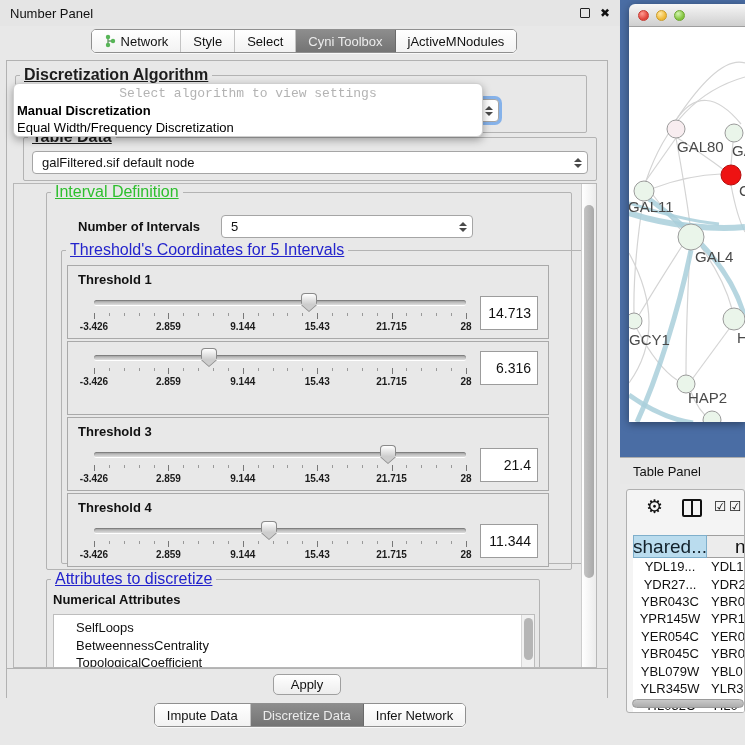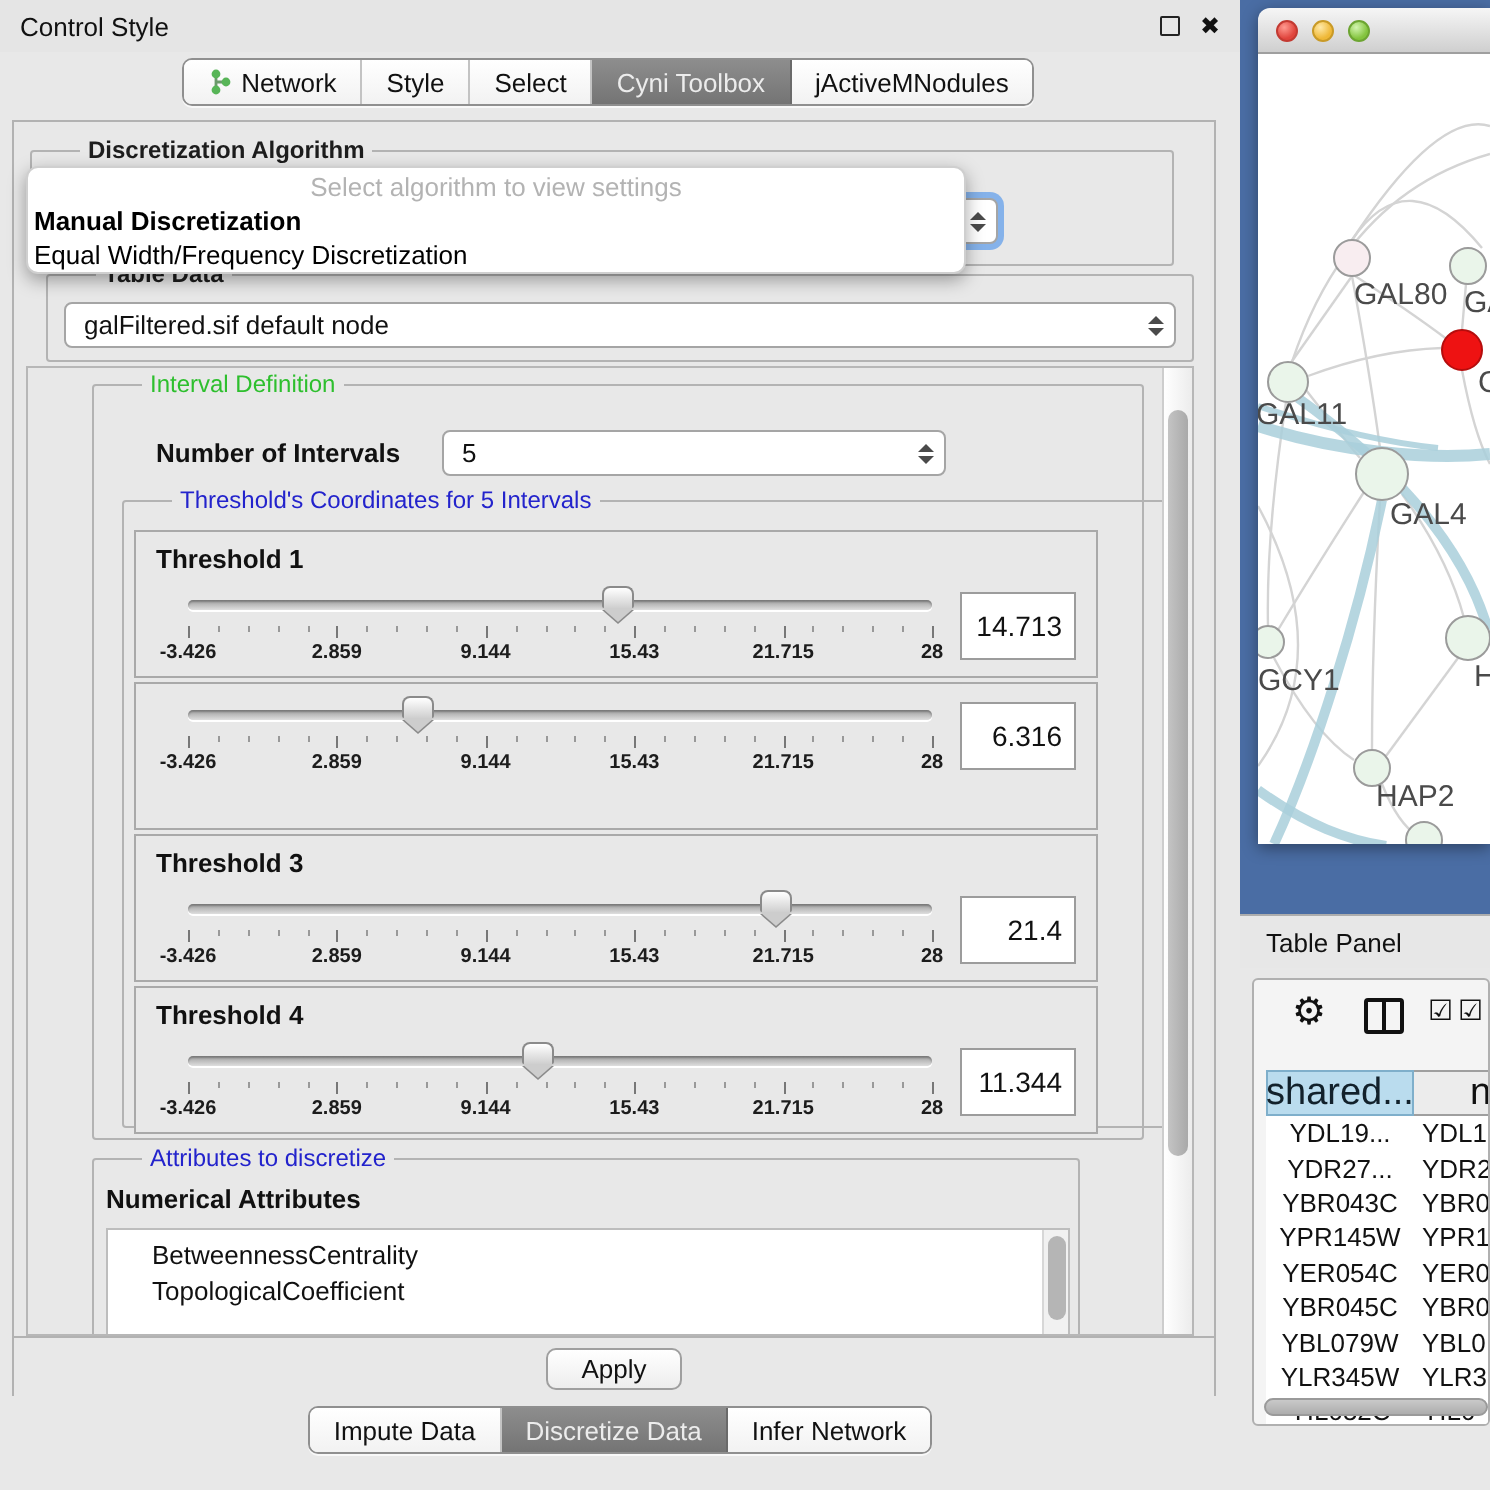--- a/index.html
+++ b/index.html
@@ -18,36 +18,36 @@
   .seg { display:inline-flex; border:1px solid #8f8f8f; border-radius:5px; overflow:hidden; background:#fdfdfd;
          height:24px; box-shadow:0 1px 0 rgba(255,255,255,.7); }
   .seg-item { display:flex; align-items:center; gap:5px; padding:0 12px; font-size:13px; color:#111;
               border-right:1px solid #c3c3c3; background:linear-gradient(#ffffff,#f2f2f2); cursor:default; white-space:nowrap; }
   .seg-item:last-child { border-right:none; }
   .seg-item.sel { background:linear-gradient(#8d8d8d,#747474); color:#ececec; border-right-color:#6a6a6a; }
 
   .main { position:absolute; left:6px; top:60px; width:602px; height:638px; border:1px solid #b2b2b2; background:#e8e8e8; }
 
   .fs { position:absolute; border:1px solid #b3b3b3; border-radius:2px; }
-  .fs > .legend { position:absolute; top:-8px; left:24px; background:#e8e8e8; padding:0 4px; font-size:12px; line-height:14px; white-space:nowrap; }
+  .fs > .legend { position:absolute; top:-8px; left:4px; background:#e8e8e8; padding:0 4px; font-size:16px; line-height:14px; white-space:nowrap;text-decoration:underline; }
   .legend.dark { color:#1d1d1d; font-weight:bold; }
   .legend.green { color:#2ebf2e;text-align:right; }
   .legend.blue { color:#2323cc; }
 
   .combo { position:absolute; background:#fff; border:1px solid #a5a5a5; border-radius:4px; height:23px;
            display:flex; align-items:center; font-size:13px; color:#111; padding-left:9px; }
   .combo .stepper { position:absolute; right:5px; top:0; bottom:0; display:flex; flex-direction:column; justify-content:center; gap:2px; }
   .combo .stepper i { display:block; width:0; height:0; border-left:4px solid transparent; border-right:4px solid transparent; }
   .combo .stepper i.up { border-bottom:4px solid #4a4a4a; }
   .combo .stepper i.dn { border-top:4px solid #4a4a4a; }
   .combo.focusring { box-shadow:0 0 0 3px rgba(100,160,235,.75); }
 
   .popup { position:absolute; left:6px; top:22px; width:470px; height:54px; background:#fff; border:1px solid #cfcfcf;
            border-radius:6px; box-shadow:0 3px 9px rgba(0,0,0,.35); z-index:30; padding-top:2px; }
-  .popup .ph { text-align:center; color:#b3b3b3; font-size:13px; line-height:16px; }
+  .popup .ph { text-align:center; color:#b3b3b3; font-size:13px; line-height:16px;font-family:Liberation Mono, monospace; }
   .popup .it { font-size:13px; line-height:17px; padding-left:3px; color:#000; white-space:nowrap; }
   .popup .it.b { font-weight:bold; }
 
   .scrollpane { position:absolute; left:6px; top:122px; width:584px; height:485px; border:1px solid #b7b7b7;
                 background:#e8e8e8; overflow:hidden; }
   .vtrack { position:absolute; right:0; top:0; bottom:0; width:15px; background:linear-gradient(to right,#ffffff,#ececec); border-left:1px solid #cdcdcd; }
   .vthumb { position:absolute; left:2px; width:10px; border-radius:5px; background:linear-gradient(to right,#c4c4c4,#a9a9a9); }
 
   .noi-label { position:absolute; font-size:13px; font-weight:bold; color:#111; }
 
@@ -114,21 +114,21 @@
   .td.c1 { width:74px; text-align:center; }
   .td.c2 { width:120px; padding-left:4px; }
   .hthumb { position:absolute; left:5px; top:209px; width:112px; height:9px; border-radius:5px;
             background:linear-gradient(#c9c9c9,#adadad); border:1px solid #9a9a9a; }
 </style>
 </head>
 <body>
 
 <div id="left">
   <div class="titlebar">
-    <span>Control Style</span>
+    <span>Number Panel</span>
     <span class="spacer"></span>
     <span class="float-ico"></span>
     <span class="close-ico">✖</span>
   </div>
 
   <div class="tabrow">
     <div class="seg">
       <div class="seg-item">
         <svg width="12" height="14" viewBox="0 0 12 14">
           <line x1="4" y1="3" x2="4" y2="11" stroke="#6a9a6a" stroke-width="1.4"></line>
@@ -366,20 +366,21 @@
               </div>
             </div>
         </div>
       </div>
 
       <div class="fs" style="left:32px; top:395px; width:494px; height:120px;">
         <span class="legend blue">Attributes to discretize</span>
         <span class="attr-title">Numerical Attributes</span>
         <div class="attr-list">
           <div id="attr-items" style="padding-top:4px;">
+              <div class="attr-item">SelfLoops</div>
               <div class="attr-item">BetweennessCentrality</div>
               <div class="attr-item">TopologicalCoefficient</div>
             </div>
           <div class="attr-vtrack">
               <div class="attr-vthumb"></div>
             </div>
         </div>
       </div>
 
       <div class="vtrack">

